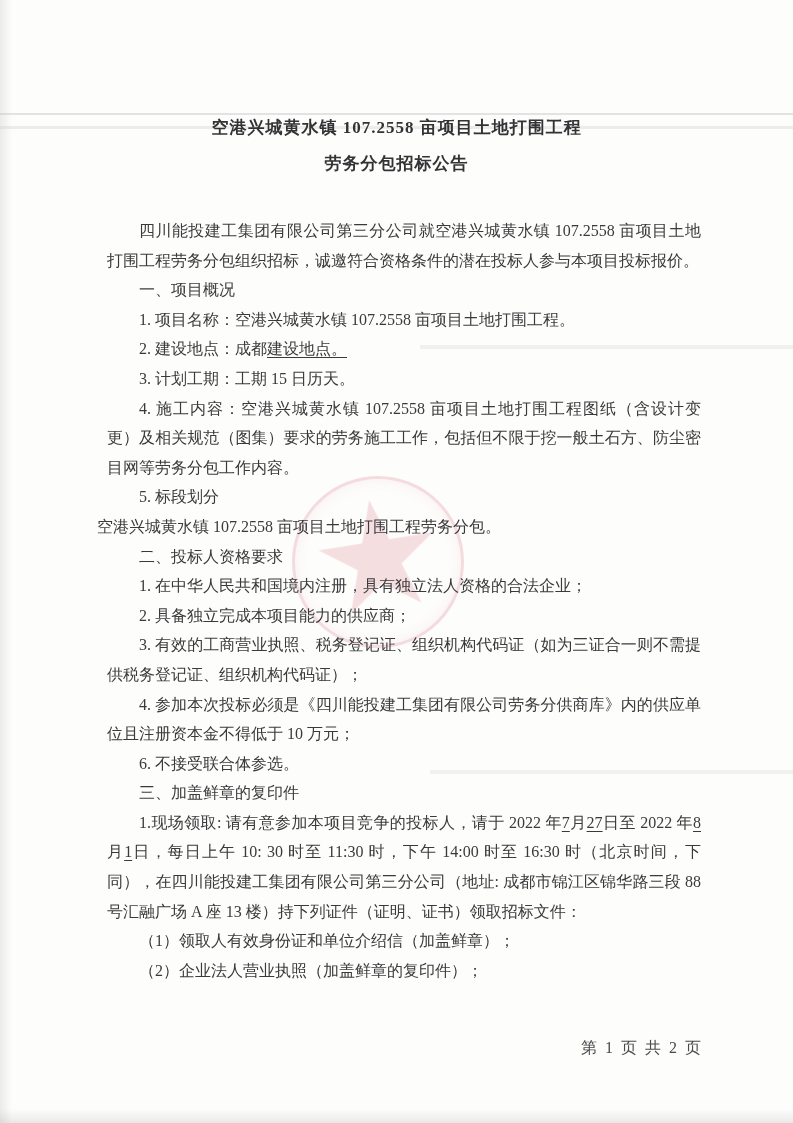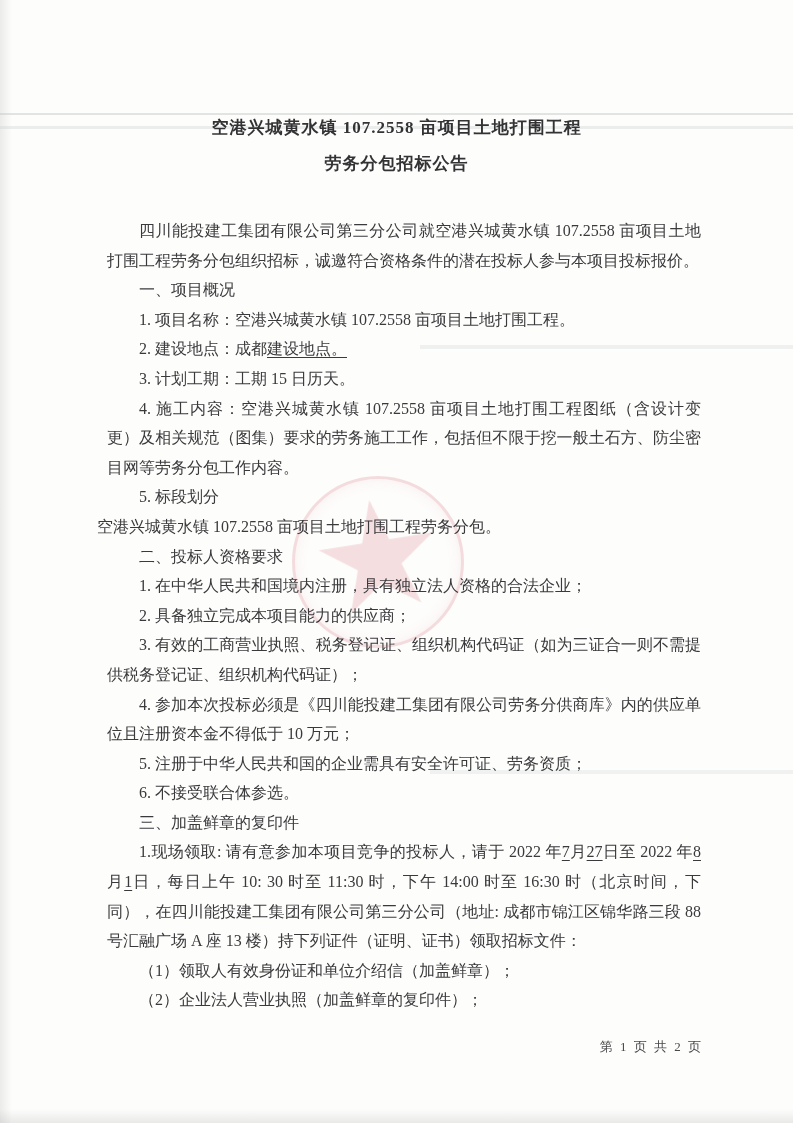--- a/index.html
+++ b/index.html
@@ -73,21 +73,21 @@
     position: absolute; left: 0; top: -6px; width: 100%; height: 100%;
     display: flex; align-items: center; justify-content: center;
     font-family: "DejaVu Sans", sans-serif;
     font-size: 150px; color: rgba(226,148,158,0.30);
     transform: rotate(-9deg);
     filter: blur(0.6px);
   }
   
   .footer {
     position: absolute; top: 1038px; right: 90px;
-    font-size: 13px; letter-spacing: 2px; color: #4a4a4c;
+    font-size: 16px; letter-spacing: 2px; color: #4a4a4c;
   }
 </style>
 </head>
 <body>
 
 <div class="page">
 
   <div class="edge-left"></div>
   <div class="edge-bottom"></div>
   <div class="streak-1"></div>
@@ -109,21 +109,20 @@
       <p class="indent"><span>2. 建设地点：成都</span><span class="u">建设地点。</span></p>
       <p class="indent"><span>3. 计划工期：工期 15 日历天。</span></p>
       <p class="indent"><span>4. 施工内容：空港兴城黄水镇 107.2558 亩项目土地打围工程图纸（含设计变更）及相关规范（图集）要求的劳务施工工作，包括但不限于挖一般土石方、防尘密目网等劳务分包工作内容。</span></p>
       <p class="indent"><span>5. 标段划分</span></p>
       <p class="flush"><span>空港兴城黄水镇 107.2558 亩项目土地打围工程劳务分包。</span></p>
       <p class="indent"><span>二、投标人资格要求</span></p>
       <p class="indent"><span>1. 在中华人民共和国境内注册，具有独立法人资格的合法企业；</span></p>
       <p class="indent"><span>2. 具备独立完成本项目能力的供应商；</span></p>
       <p class="indent"><span>3. 有效的工商营业执照、税务登记证、组织机构代码证（如为三证合一则不需提供税务登记证、组织机构代码证）；</span></p>
       <p class="indent"><span>4. 参加本次投标必须是《四川能投建工集团有限公司劳务分供商库》内的供应单位且注册资本金不得低于 10 万元；</span></p>
-      <p class="indent"><span>5. 注册于中华人民共和国的企业需具有安全许可证、劳务资质；</span></p>
       <p class="indent"><span>6. 不接受联合体参选。</span></p>
       <p class="indent"><span>三、加盖鲜章的复印件</span></p>
       <p class="indent"><span>1.现场领取: 请有意参加本项目竞争的投标人，请于 2022 年</span><span class="u">7</span><span>月</span><span class="u">27</span><span>日至 2022 年</span><span class="u">8</span><span>月</span><span class="u">1</span><span>日，每日上午 10: 30 时至 11:30 时，下午 14:00 时至 16:30 时（北京时间，下同），在四川能投建工集团有限公司第三分公司（地址: 成都市锦江区锦华路三段 88 号汇融广场 A 座 13 楼）持下列证件（证明、证书）领取招标文件：</span></p>
       <p class="indent"><span>（1）领取人有效身份证和单位介绍信（加盖鲜章）；</span></p>
       <p class="indent"><span>（2）企业法人营业执照（加盖鲜章的复印件）；</span></p>
     </div>
 
   <div class="footer">第 1 页 共 2 页</div>
 
 </div>

